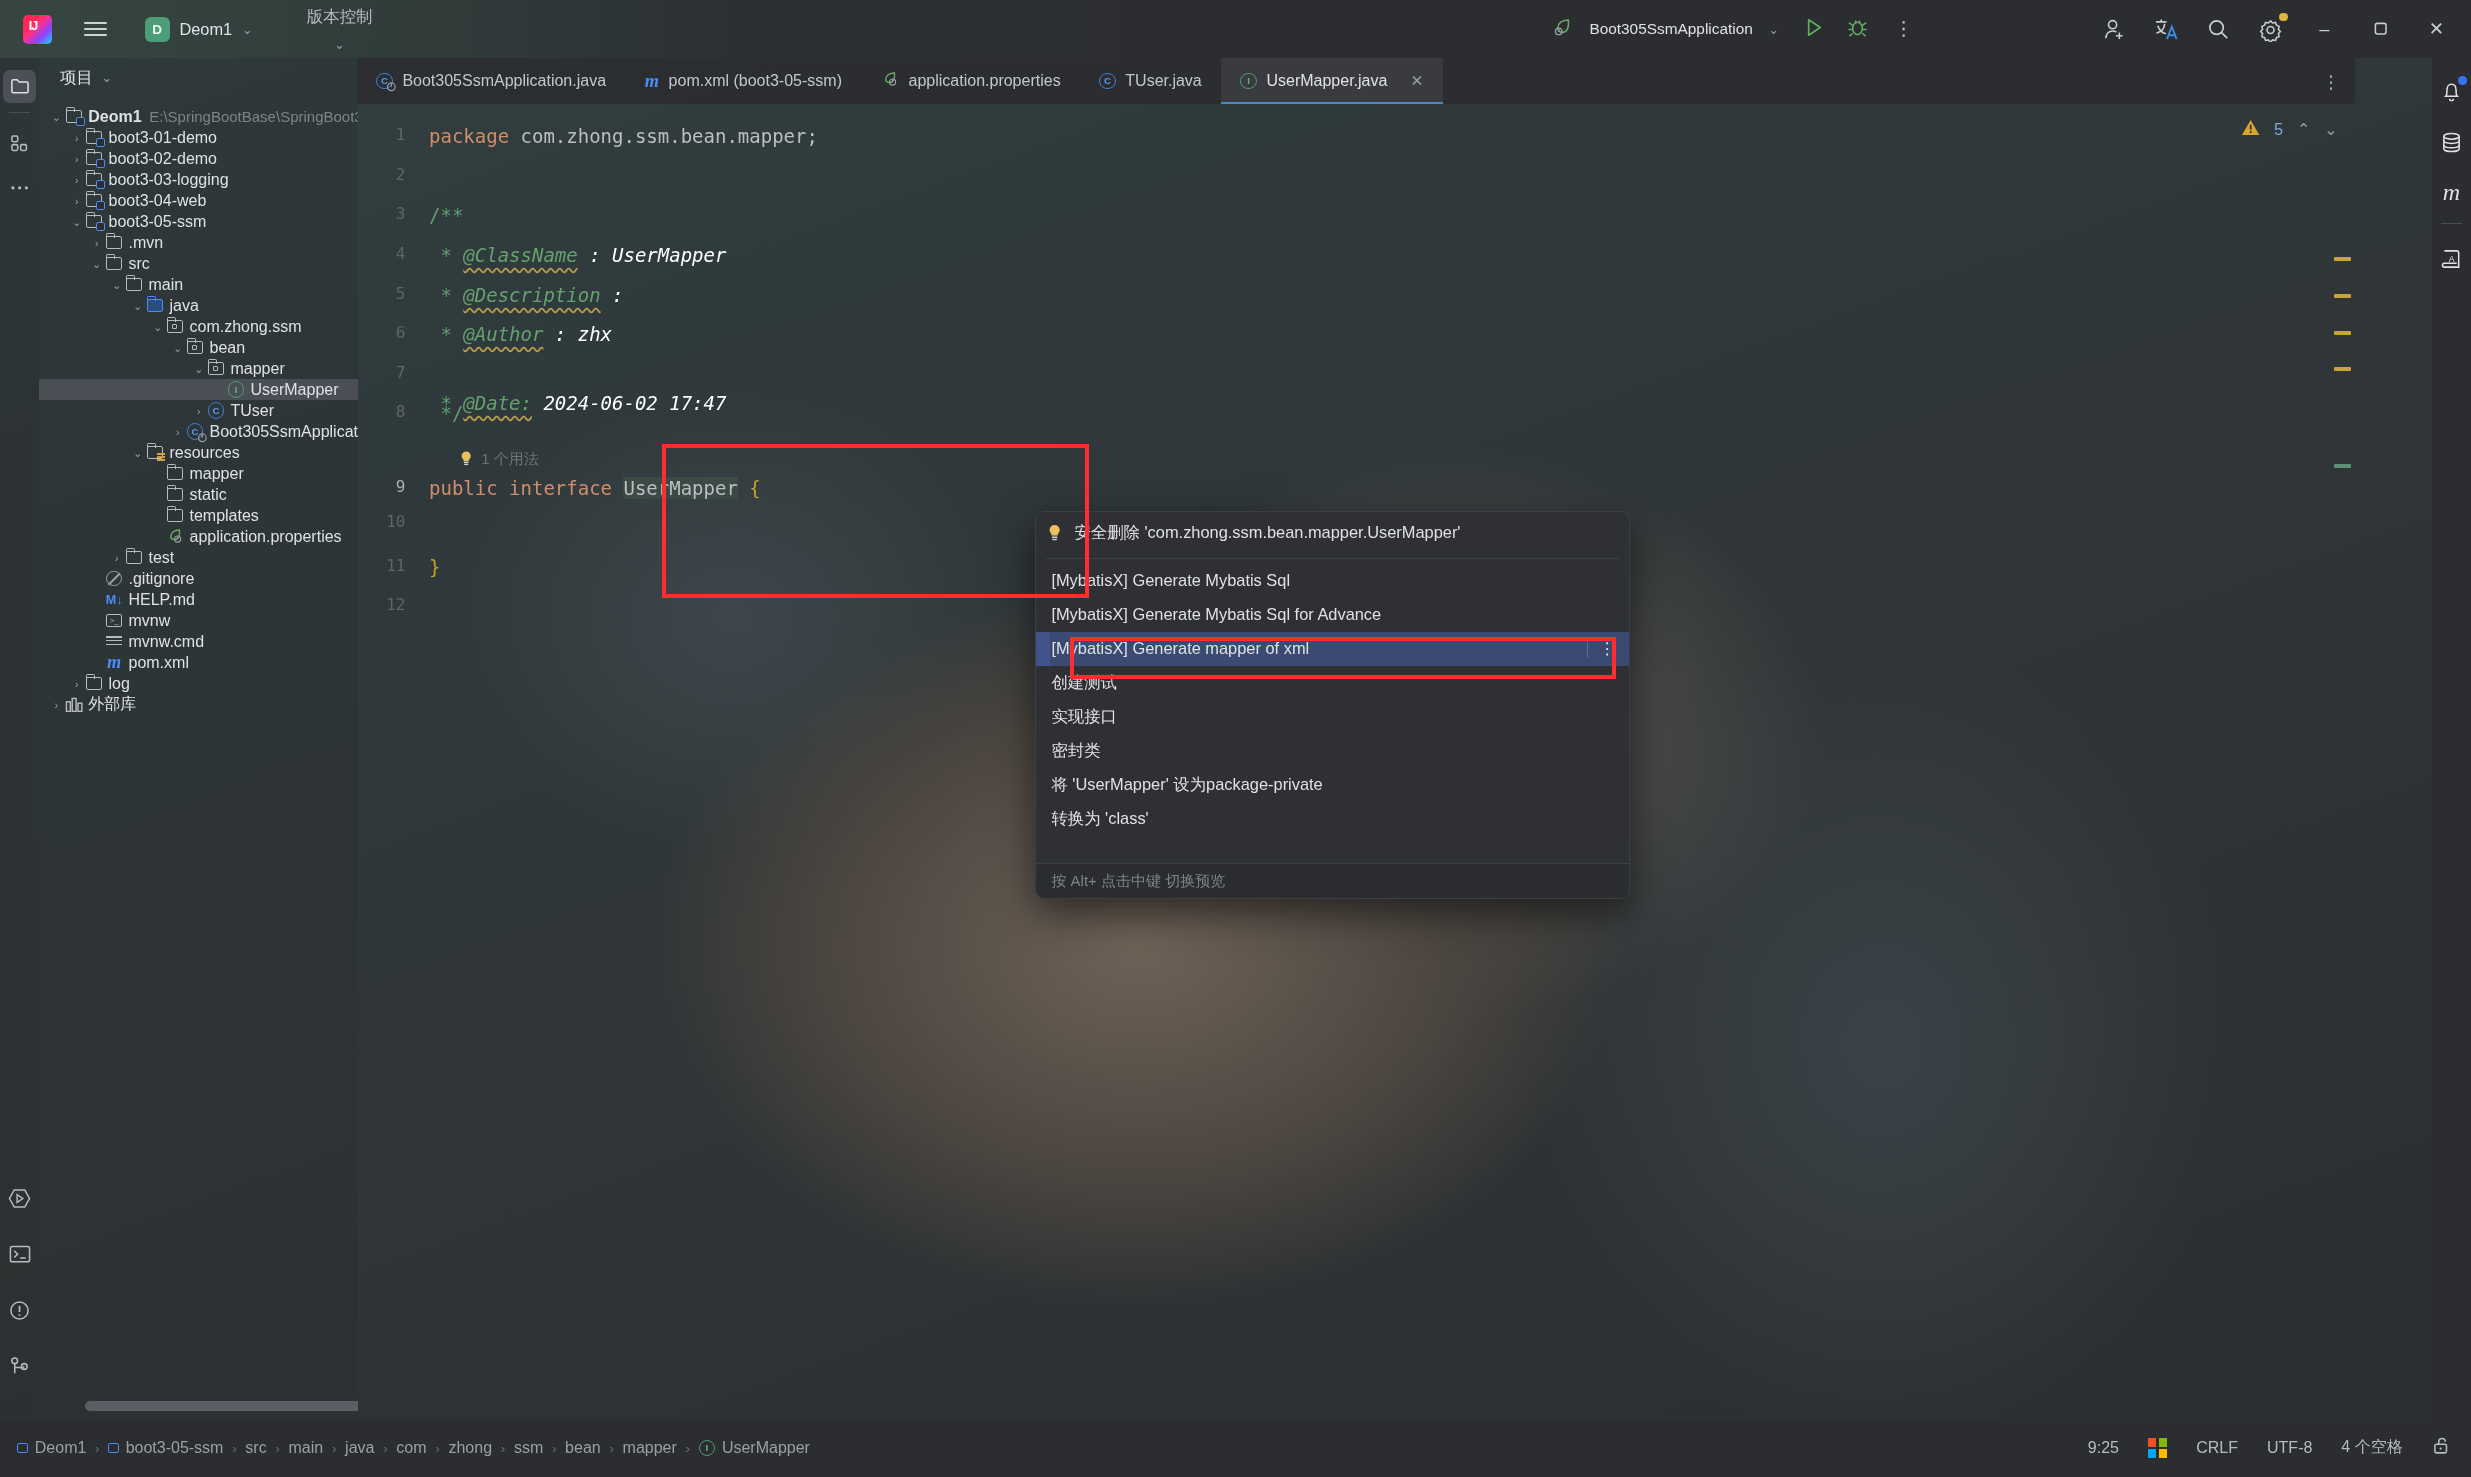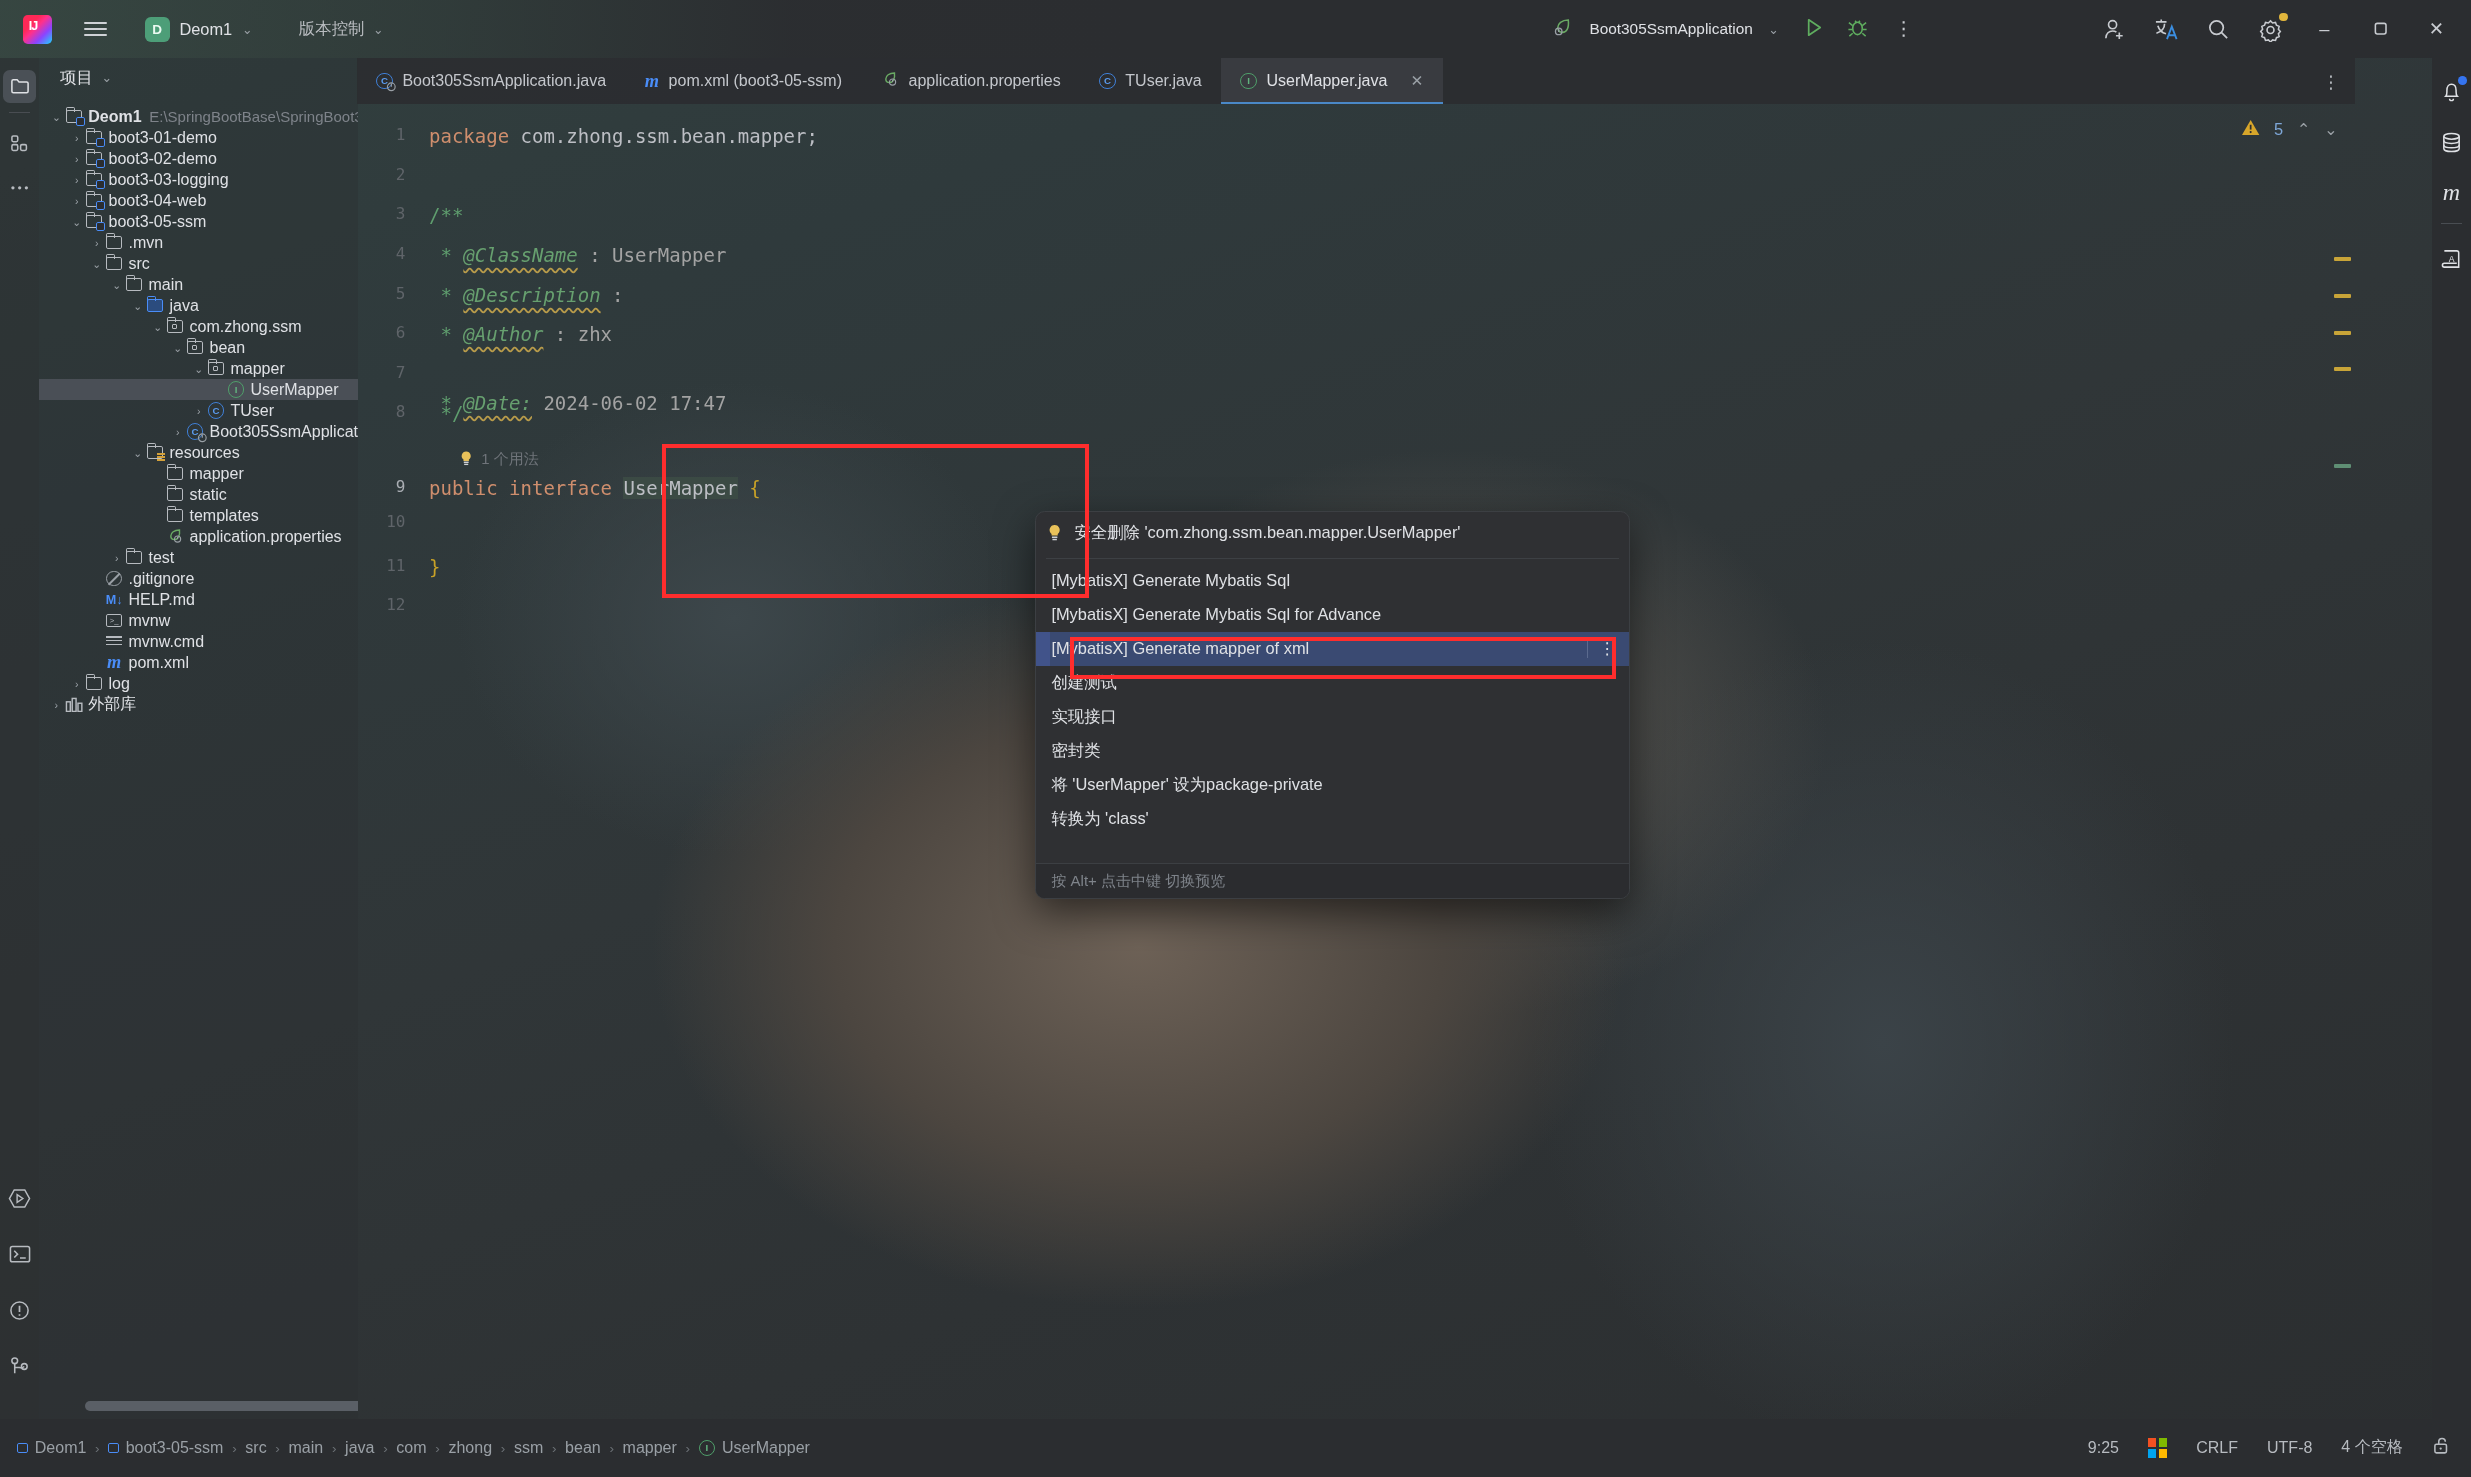--- a/index.html
+++ b/index.html
@@ -37,21 +37,21 @@
   #burger { margin-left: 27px; width: 33px; height: 33px; }
   #burger span { display:block; width:23px; height:2.4px; background:#cfd2d6; margin:3.9px 0; border-radius:1px;}
   .proj-chip {
     margin-left: 25px; display:flex; align-items:center; gap:9.7px; padding: 3.9px 7.7px; border-radius:5.8px;
   }
   .proj-square { width:25px;height:25px;border-radius:5.8px;background:#4d9e78;display:flex;align-items:center;justify-content:center;
     font-size:13.5px;font-weight:600;color:#eafaf1;}
   .tb-text { font-size:16.4px; color:#dfe1e5; }
   .tb-dim { font-size:16.4px; color:#b9bcc0; }
   .chev { font-size:12.6px; color:#9aa0a6; }
-  #vcs-chip { margin-left:31px; display:flex; align-items:center; gap:8.7px; padding:3.9px 7.7px; border-radius:5.8px; }
+  #vcs-chip { margin-left:39px; display:flex; align-items:center; gap:8.7px; padding:3.9px 7.7px; border-radius:5.8px;flex-direction:column; }
 
   #run-cluster { position:absolute; left:1553px; top:0; height:58px; display:flex; align-items:center; gap:15.4px; }
   #run-cluster .cfgname { font-size:15.4px; color:#dfe1e5;}
 
   .tb-right { position:absolute; right:0; top:0; height:58px; display:flex; align-items:center; }
   .tb-right .tb-btn { width:52px;height:52px;display:flex;align-items:center;justify-content:center; }
   .win-btn { width:56px; height:58px; display:flex;align-items:center;justify-content:center; color:#c8cbd0; font-size:18.3px;}
 
   
   #leftbar {
@@ -117,21 +117,21 @@
 
   #code-wrap { position:absolute; left:0; right:0; top:46px; bottom:0; }
   #gutter { position:absolute; left:0; top:0; width:60px; bottom:0; text-align:right; }
   .lnum { position:absolute; right:11.6px; font-size:16px; color:#5f6469; font-family:"DejaVu Sans Mono", monospace; }
   .lnum.cur { color:#a9adb3; }
   #code { position:absolute; left:72px; top:0; right:0; bottom:0; font-family:"DejaVu Sans Mono", monospace; font-size:19px; }
   .cl { position:absolute; left:0; white-space:pre; }
   .kw { color:#cf8e6d; }
   .pln { color:#bcbec4; }
   .cmt { color:#5f9e6e; }
-  .cmt-i { color:#a3a3a3; }
+  .cmt-i { color:#ffffff; font-style:italic; }
   .tagname { color:#67a06f; font-style:italic; text-decoration: underline wavy #b89b4a; text-underline-offset:4.8px;text-align:center; }
   .brace { color:#c9a227; }
   .ident-hl { background:#3b4a44; color:#bcbec4; }
 
   #usage-hint { position:absolute; font-size:15px; color:#6f747a; display:flex; align-items:center; gap:6.8px;}
 
   
   #inspect { position:absolute; right:17.4px; top:60px; display:flex; align-items:center; gap:13.5px; font-size:16.4px; color:#9aa0a6;}
   #inspect .warn-count { color:#7ea7d8; }
 

